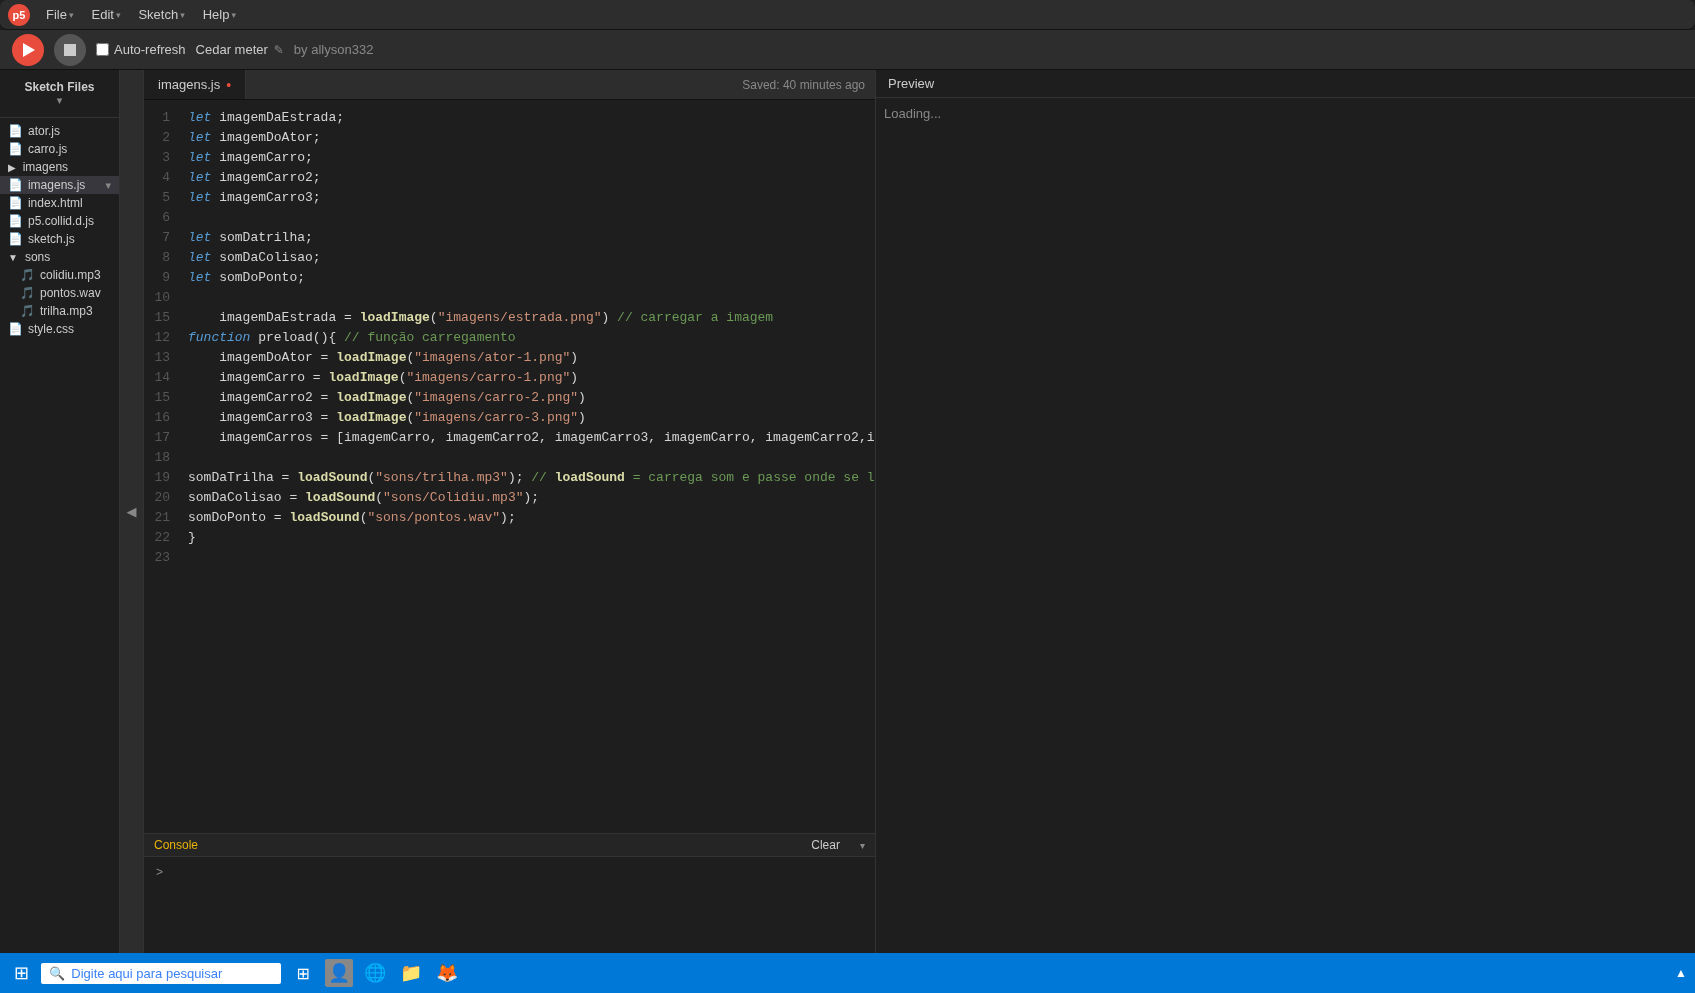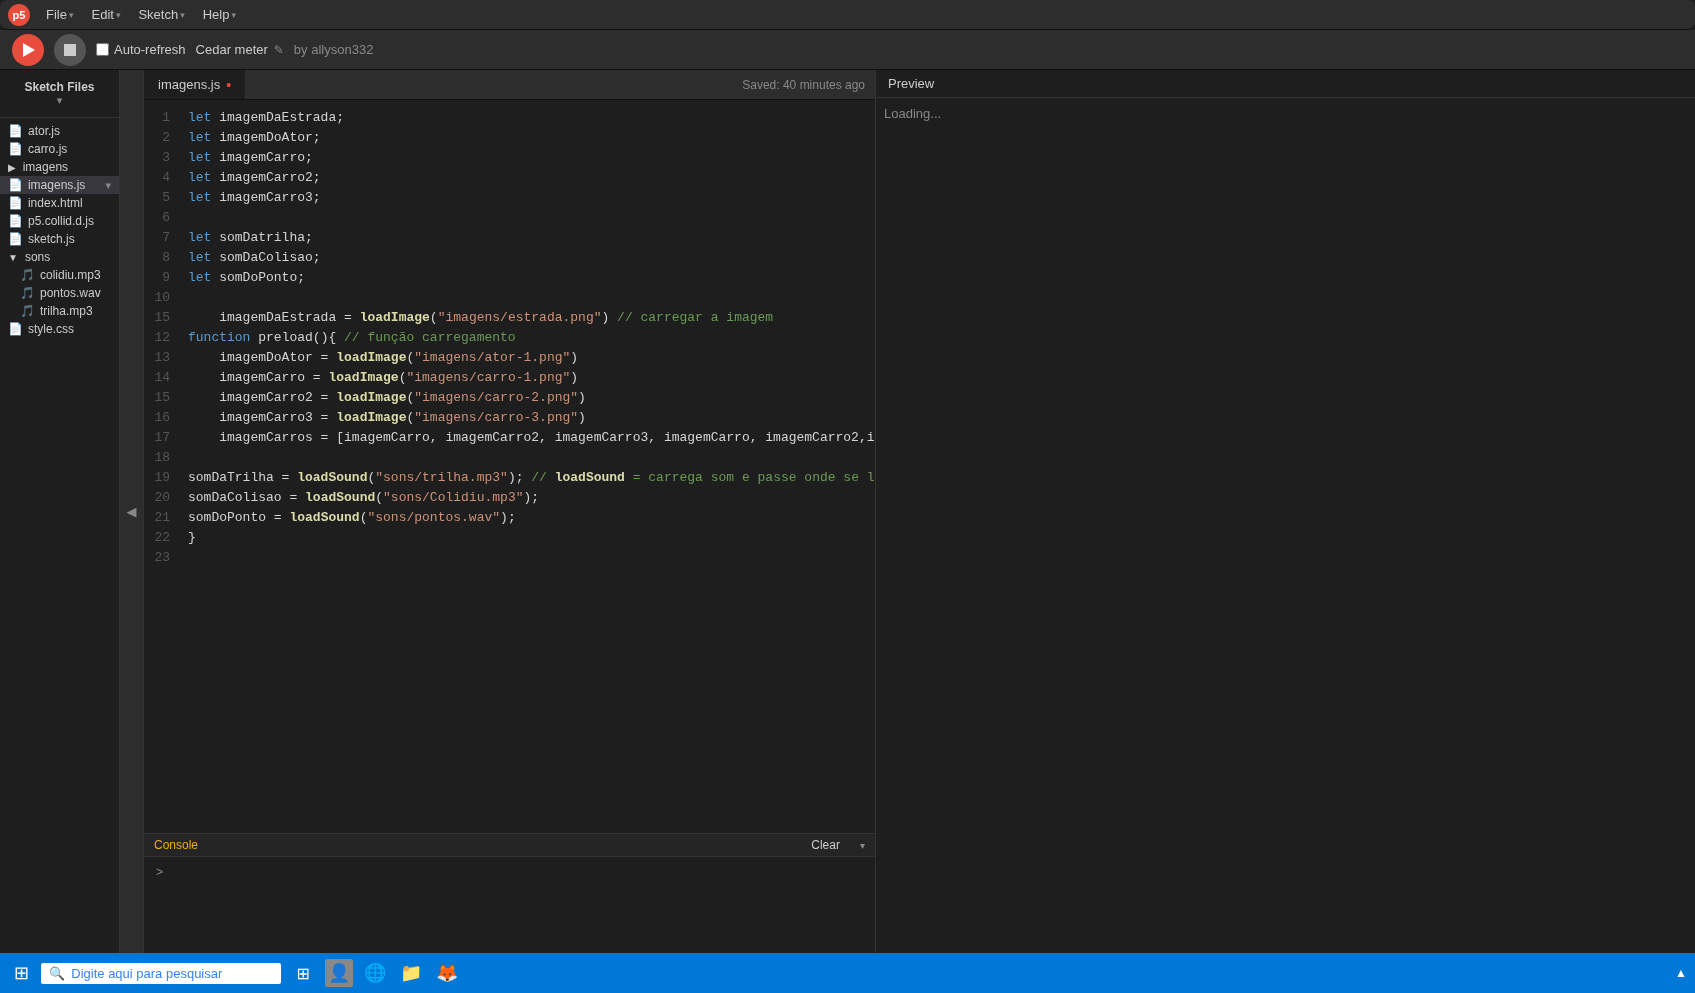--- a/index.html
+++ b/index.html
@@ -48,21 +48,21 @@
     .tab { display: flex; align-items: center; gap: 6px; padding: 0 14px; height: 100%; color: #ccc; font-size: 13px; border-right: 1px solid #333; cursor: pointer; background: #1e1e1e; }
     .tab-dot { color: #e74c3c; font-size: 14px; }
     .tab-saved { color: #888; font-size: 12px; margin-left: auto; padding-right: 10px; }
     .editor-container { flex: 1; display: flex; overflow: hidden; }
     .line-numbers { background: #1e1e1e; color: #555; font-family: 'Courier New', monospace; font-size: 13px; padding: 8px 0; text-align: right; min-width: 36px; user-select: none; overflow: hidden; }
     .line-number { height: 20px; line-height: 20px; padding-right: 10px; }
     .code-content { flex: 1; background: #1e1e1e; color: #d4d4d4; font-family: 'Courier New', monospace; font-size: 13px; padding: 8px 0 8px 8px; overflow-y: auto; overflow-x: hidden; }
     .code-line { height: 20px; line-height: 20px; white-space: pre; }
 
     
-    .kw { color: #569cd6; }
+    .kw { color: #569cd6; font-style: italic; }
     .fn-bold { color: #dcdcaa; font-weight: bold; }
     .str { color: #ce9178; }
     .comment { color: #6a9955; }
 
     
     .preview-panel { width: 820px; background: #1e1e1e; border-left: 1px solid #333; display: flex; flex-direction: column; }
     .preview-header { padding: 6px 12px; border-bottom: 1px solid #333; color: #ccc; font-size: 13px; }
     .preview-content { flex: 1; display: flex; align-items: flex-start; padding: 8px; }
     .loading-text { color: #888; font-size: 13px; }
 

